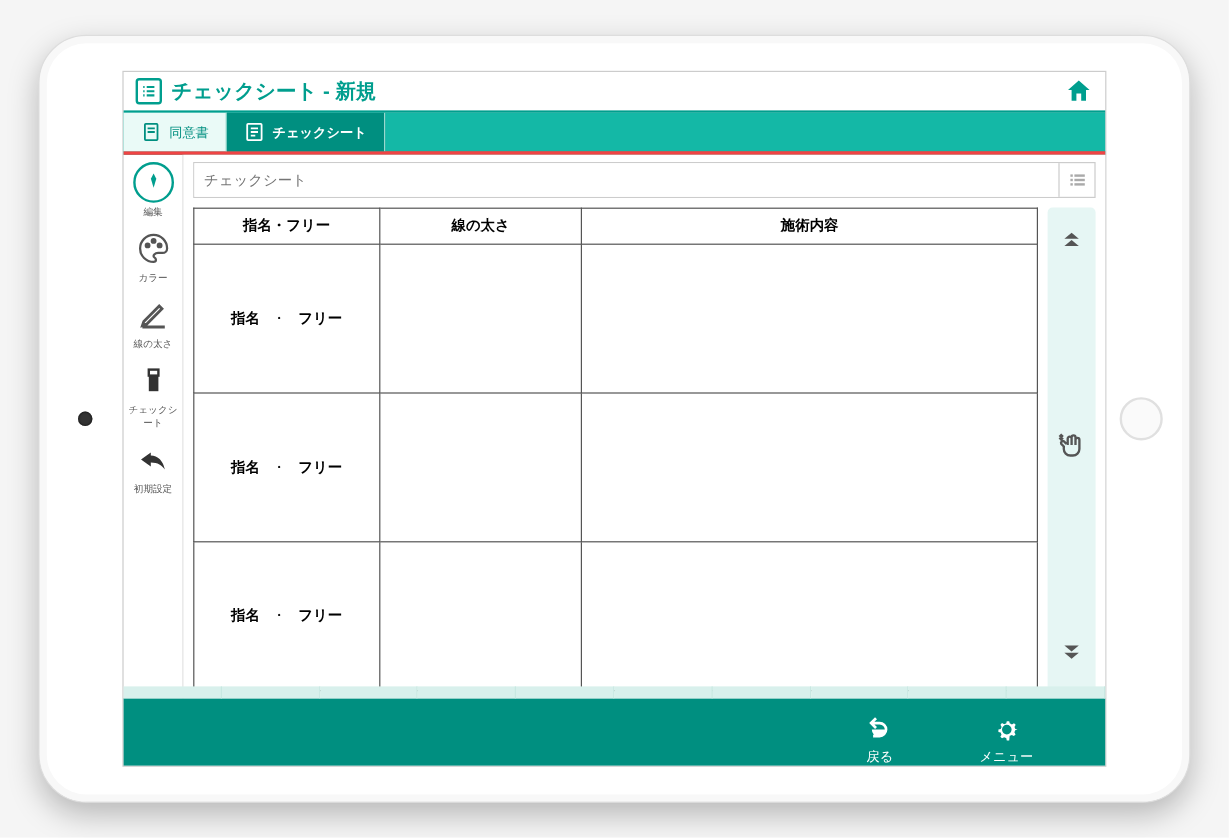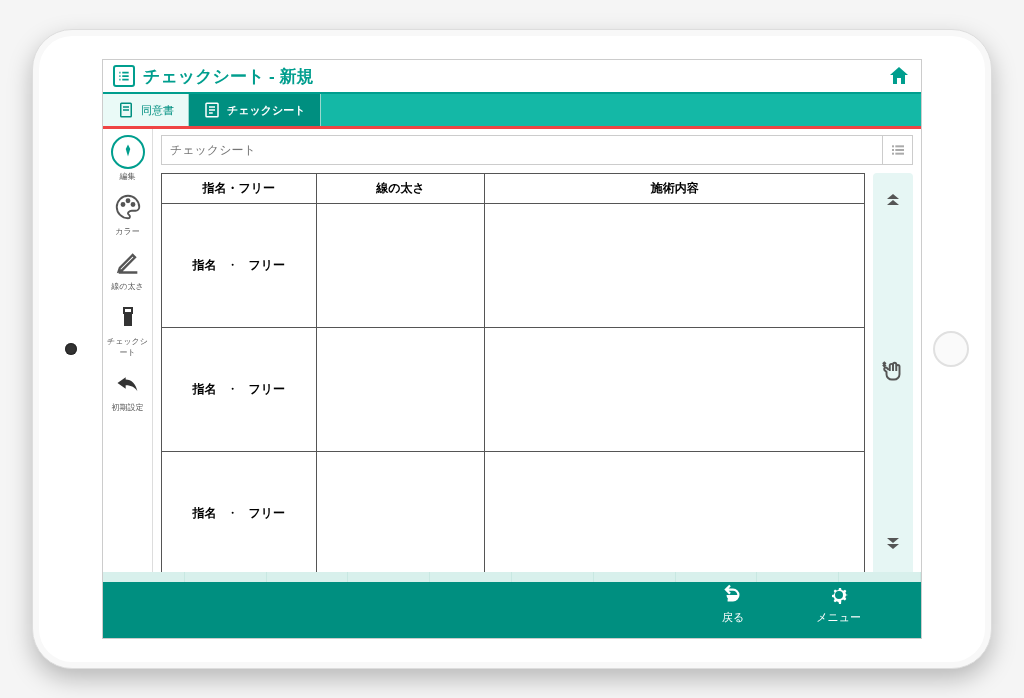--- a/index.html
+++ b/index.html
@@ -213,21 +213,21 @@
   }
   .rscroll .arrow {
     width:28px; height:28px; color:#555; cursor:pointer;
     display:flex; align-items:center; justify-content:center;
   }
   
   .footer {
     height: 56px;
     background: #008f80;
     display:flex;
-    align-items:flex-start;
+    align-items:flex-end;
     justify-content:flex-end;
     gap: 70px;
     padding: 0 60px 0 0;
   }
   .fbtn {
     color:#fff;
     font-size:11px;
     display:flex;
     flex-direction:column;
     align-items:center;

